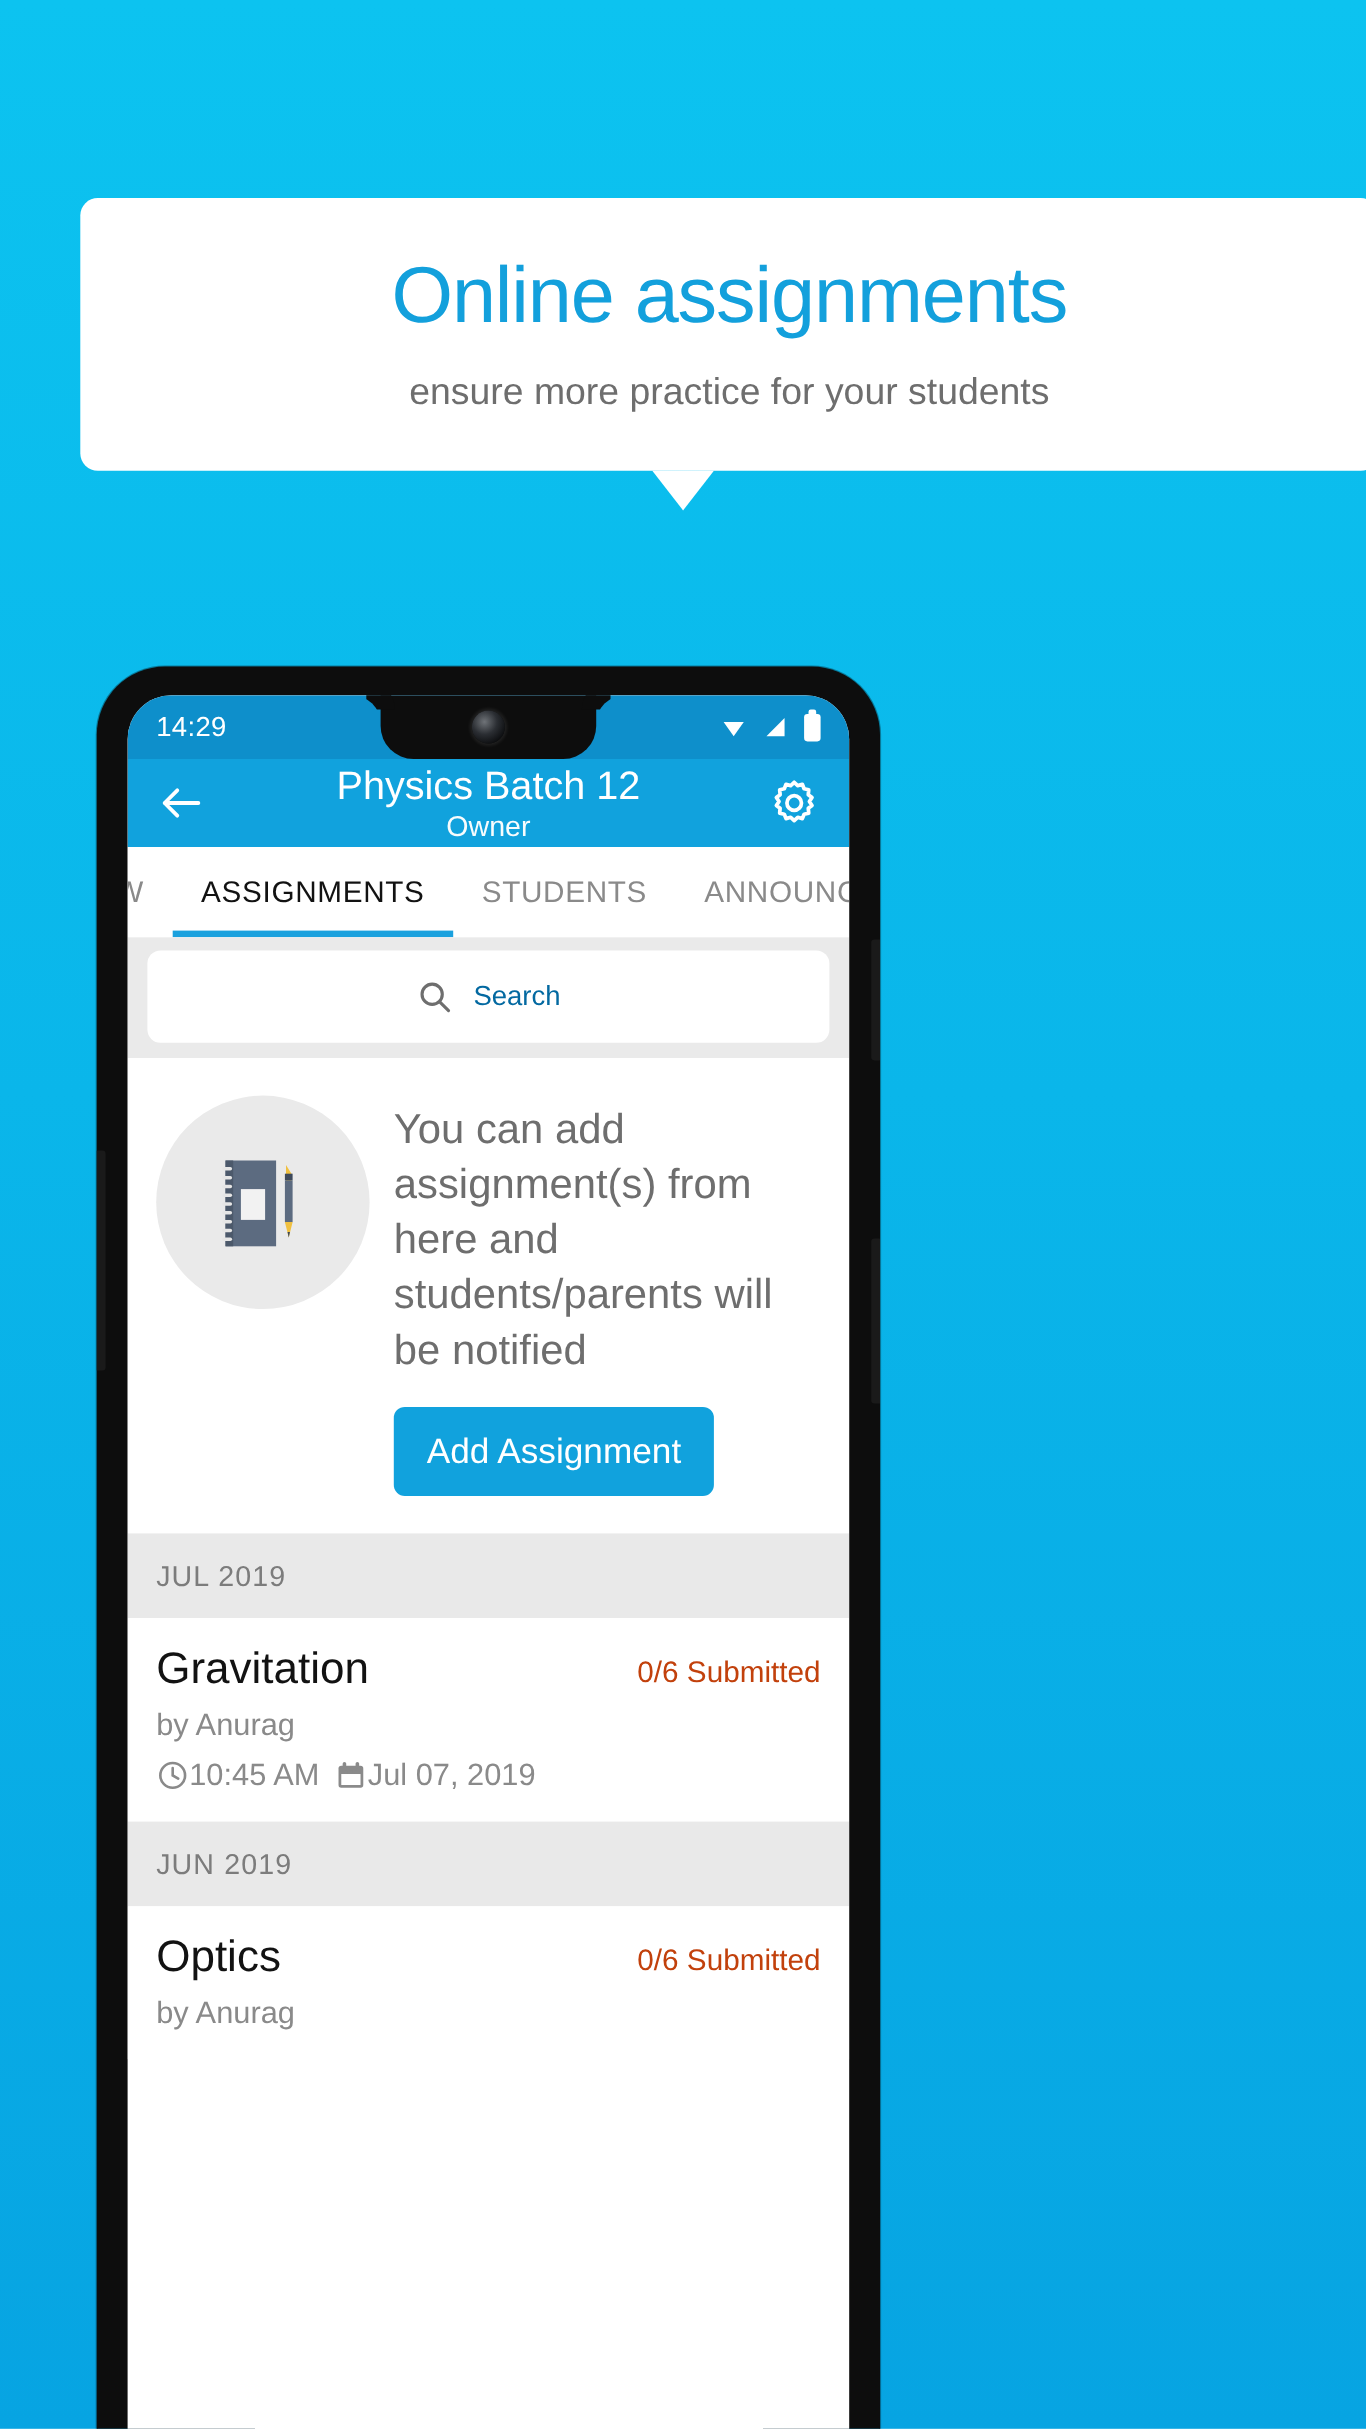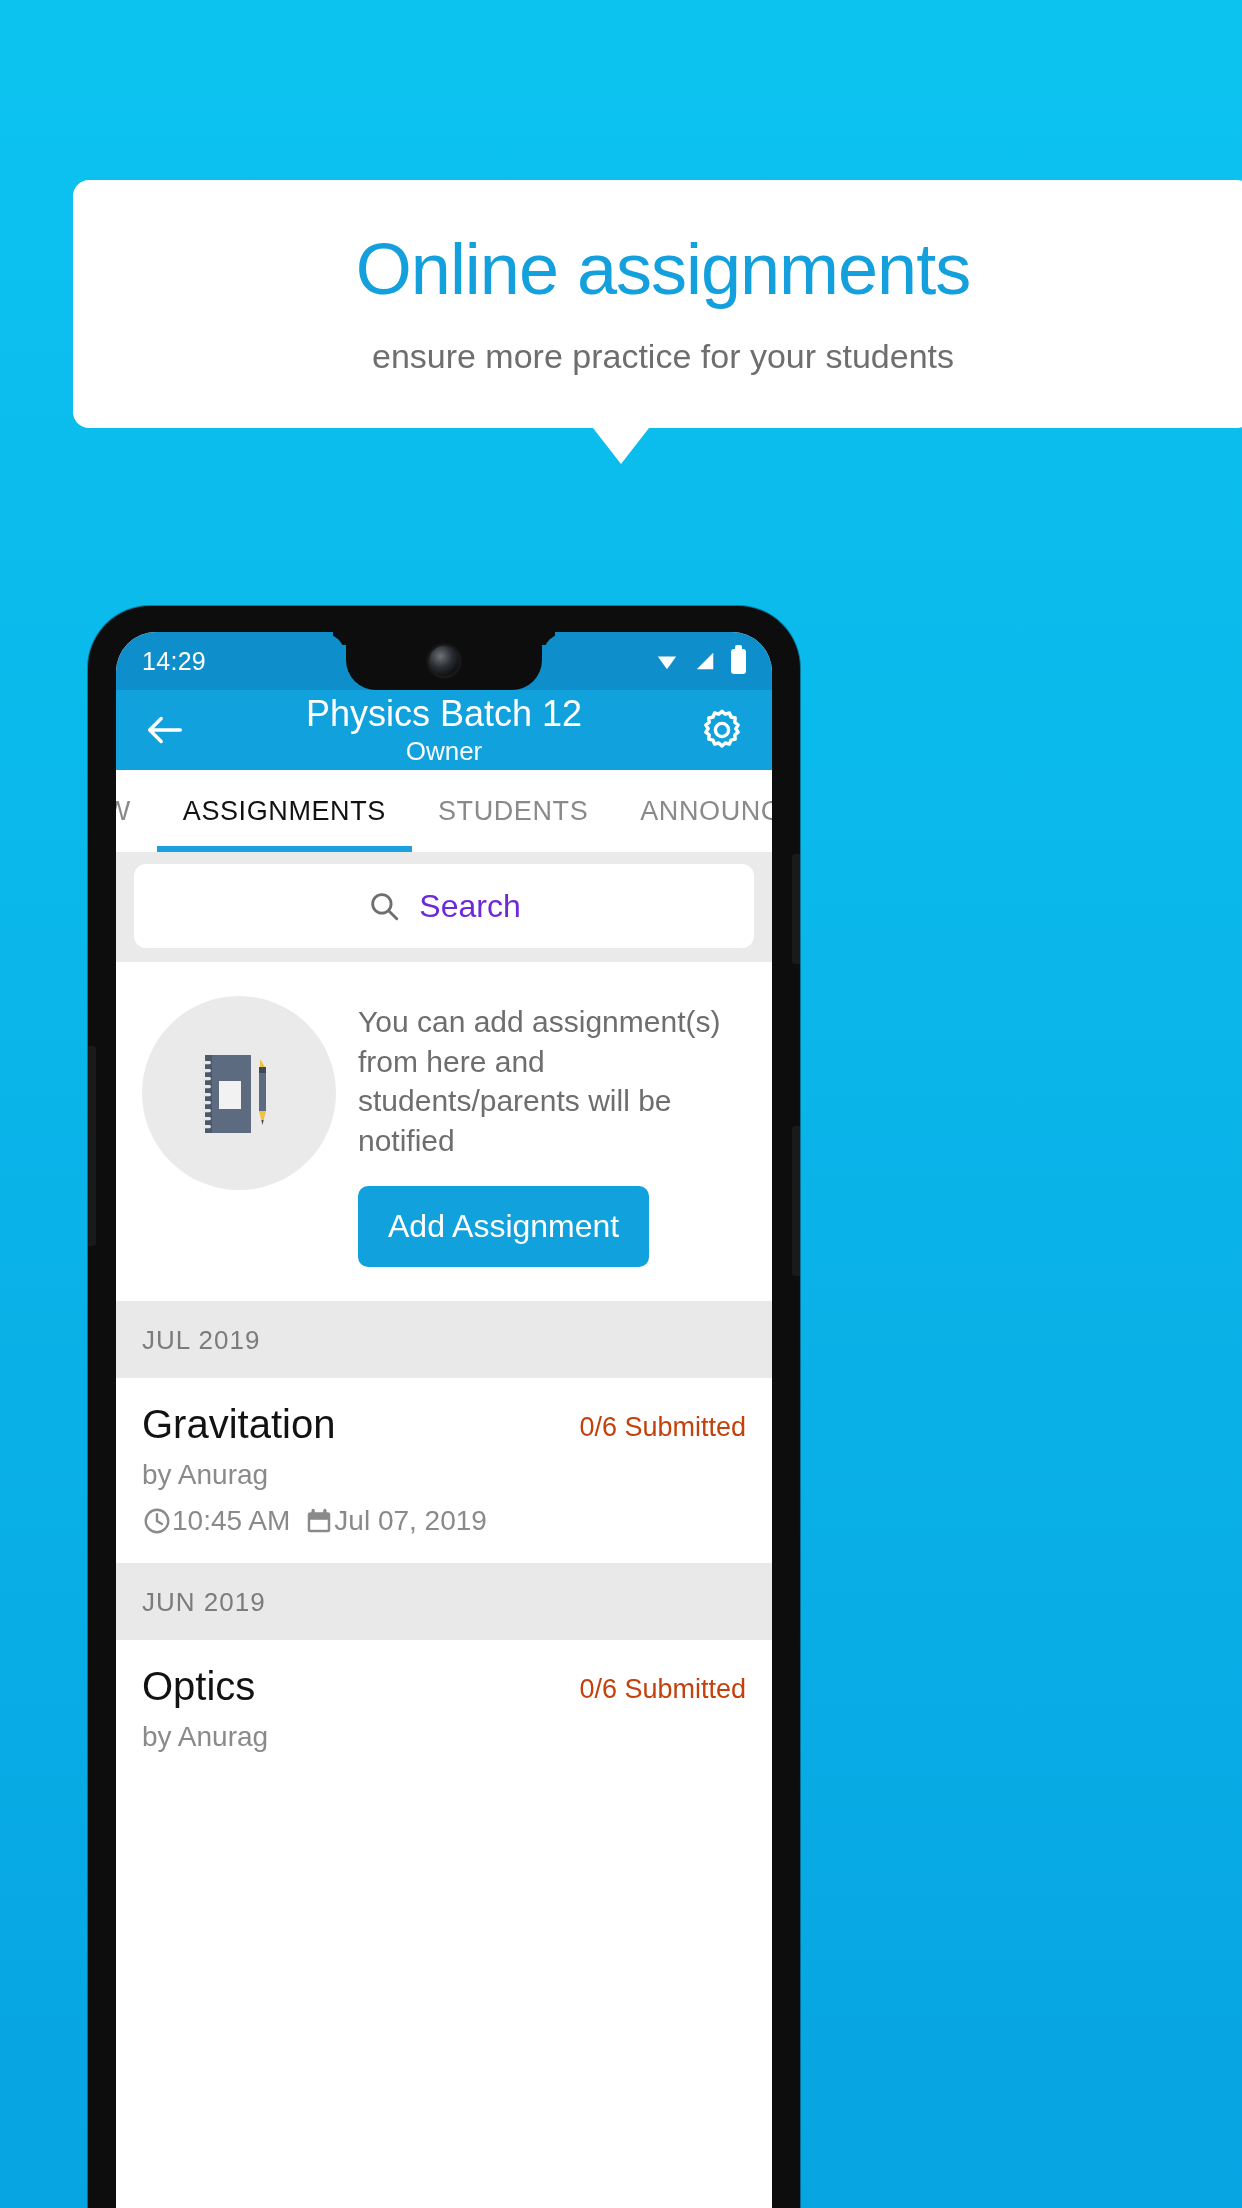--- a/index.html
+++ b/index.html
@@ -125,34 +125,34 @@
     height:6px; background:#1BA1DE;
   }
 
   
   .search-wrap{ background:#EAEAEA; padding:12px 18px 14px; }
   .search-box{
     background:#ffffff; border-radius:12px; height:84px;
     display:flex; align-items:center; justify-content:center; gap:18px;
   }
   .search-icon{ width:34px; height:34px; }
-  .search-placeholder{ font-size:32px; color:#6d28d9; }
+  .search-placeholder{ font-size:25px; color:#0369a1; }
 
   
   .empty{
     background:#ffffff; display:flex; align-items:flex-start;
     padding:34px 24px 34px 26px; gap:22px;
   }
   .empty-circle{
     flex:0 0 auto; width:194px; height:194px; border-radius:50%;
     background:#EAEAEA; display:flex; align-items:center; justify-content:center;
   }
   .empty-right{ flex:1 1 auto; padding-top:6px; }
   .empty-text{
-    font-size:30px; line-height:1.32; color:#6E6E6E;
+    font-size:38px; line-height:1.32; color:#6E6E6E;
   }
   .add-btn{
     margin-top:26px; background:#11A2DD; color:#ffffff;
     border:none; border-radius:10px; padding:22px 30px;
     font-size:32px; font-family:inherit; cursor:pointer;
     display:inline-block;
   }
 
   
   .month-header{

